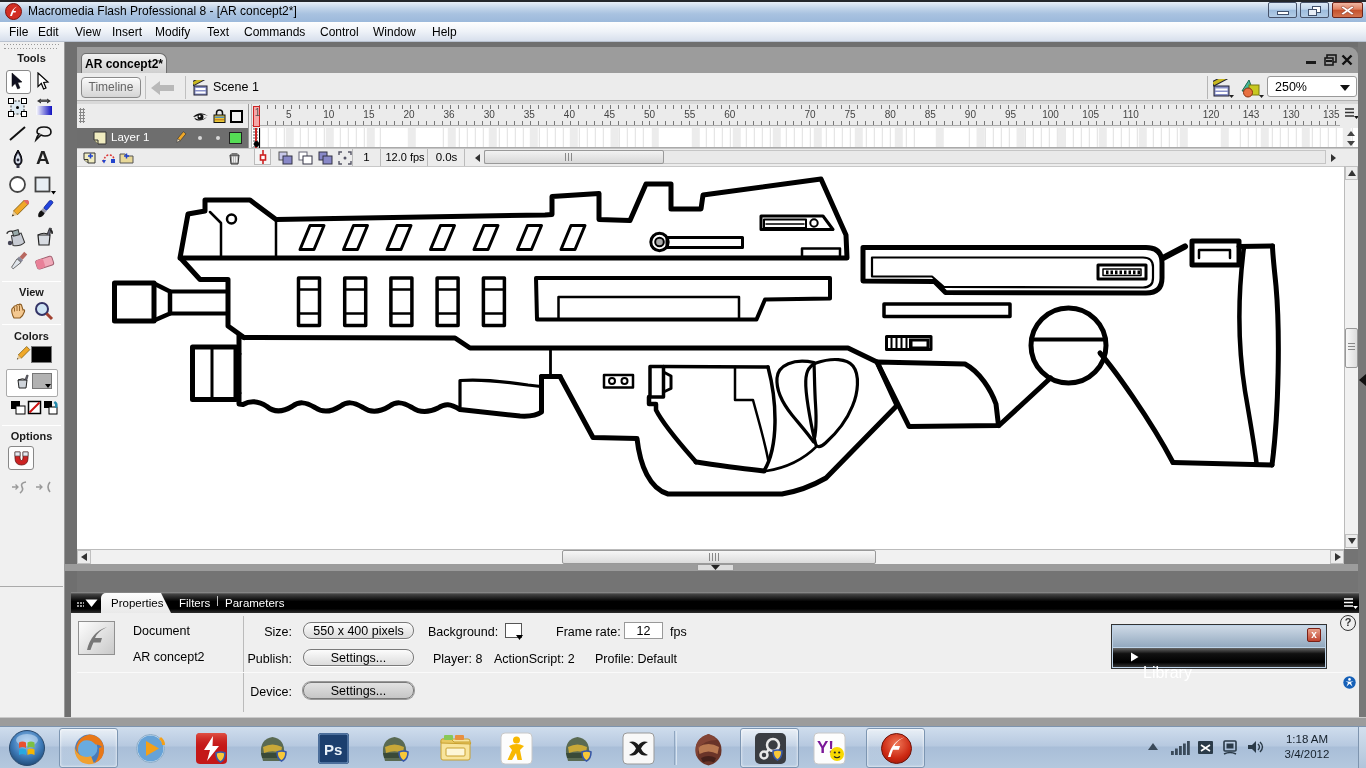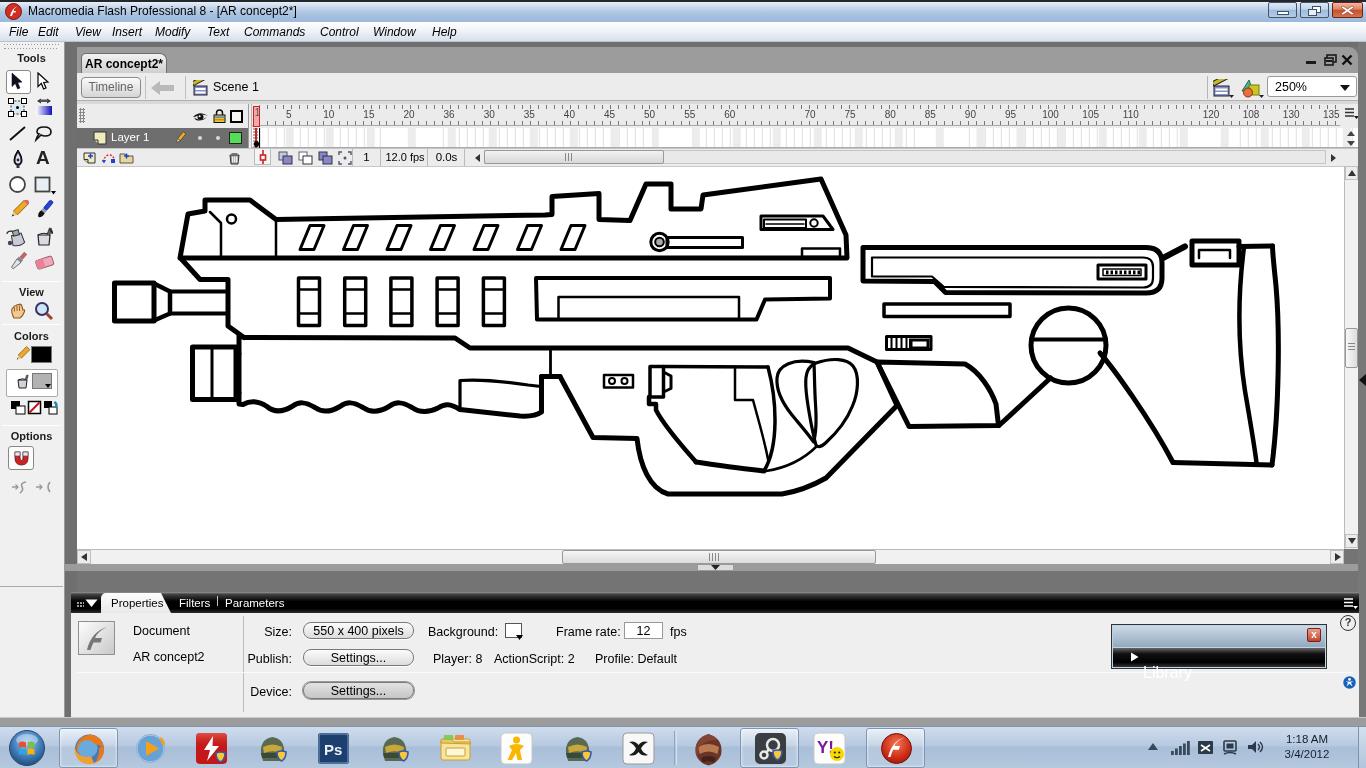--- a/index.html
+++ b/index.html
@@ -13,21 +13,21 @@
   border-top:2px solid #23262b; }
 #titletext { left:28px; top:4px; font-size:12px; color:#000; }
 .winbtn { top:2px; width:29px; height:16px; border:1px solid #47536b; border-radius:2px;
   background:linear-gradient(180deg,#dce9f6 0%,#c0d5ec 45%,#9dbcdd 50%,#b3cce6 100%); }
 #btnclose { background:linear-gradient(180deg,#f0b8a4 0%,#e08161 45%,#c4502b 50%,#d4744f 100%); border-color:#6b241a; }
 
 
 #menubar { left:0; top:22px; width:1366px; height:20px;
   background:linear-gradient(180deg,#fefefe 0%,#eef2f8 50%,#d7dfec 100%);
   border-bottom:1px solid #b9c2d0; font-size:12px; color:#000; }
-#menubar span { position:absolute; top:3px;font-style:italic; }
+#menubar span { position:absolute; top:3px; }
 
 
 #tools { left:0; top:42px; width:65px; height:684px; background:#f0f0f0; border-right:1px solid #9a9a9a; }
 .toollabel { position:absolute; width:63px; text-align:center; font-size:11px; font-weight:bold; color:#1a1a1a; }
 .tsep { position:absolute; left:2px; width:59px; height:1px; background:#b5b5b5; border-bottom:1px solid #fff; }
 .tsel { width:25px; height:24px; background:#fff; border:1px solid #8a8a8a; border-radius:3px; }
 
 
 #mdistrip-left { left:65px; top:42px; width:12px; height:684px; background:#6f6f6f; }
 #mdistrip-top { left:65px; top:42px; width:1301px; height:5px; background:#6f6f6f; }
@@ -351,21 +351,21 @@
       <span class="abs rl" style="left:583.1px;">75</span>
       <span class="abs rl" style="left:623.2px;">80</span>
       <span class="abs rl" style="left:663.3px;">85</span>
       <span class="abs rl" style="left:703.4px;">90</span>
       <span class="abs rl" style="left:743.5px;">95</span>
       <span class="abs rl" style="left:783.6px;">100</span>
       <span class="abs rl" style="left:823.7px;">105</span>
       <span class="abs rl" style="left:863.8px;">110</span>
       <span class="abs rl" style="left:903.9px;margin-top:26px;">115</span>
       <span class="abs rl" style="left:944.0px;">120</span>
-      <span class="abs rl" style="left:984.1px;">108</span>
+      <span class="abs rl" style="left:984.1px;">143</span>
       <span class="abs rl" style="left:1024.2px;">130</span>
       <span class="abs rl" style="left:1064.3px;">135</span>
         </div>
       <div class="abs" style="left:0.8px;top:2px;width:7.5px;height:21px;background:#f5a8a8;border:1.5px solid #cc2222;color:#555;font-size:10px;padding-left:1px;">1</div>
     </div>
 
     <div id="layerrow" class="abs">
       <svg class="abs" style="left:16px;top:3px;" width="14" height="14">
           <path d="M1,1 L13,1 L13,13 L5,13 L1,9 Z" fill="#f0ecc0" stroke="#333"></path>
           <path d="M1,9 L5,9 L5,13" fill="#d8d4a0" stroke="#333"></path>

